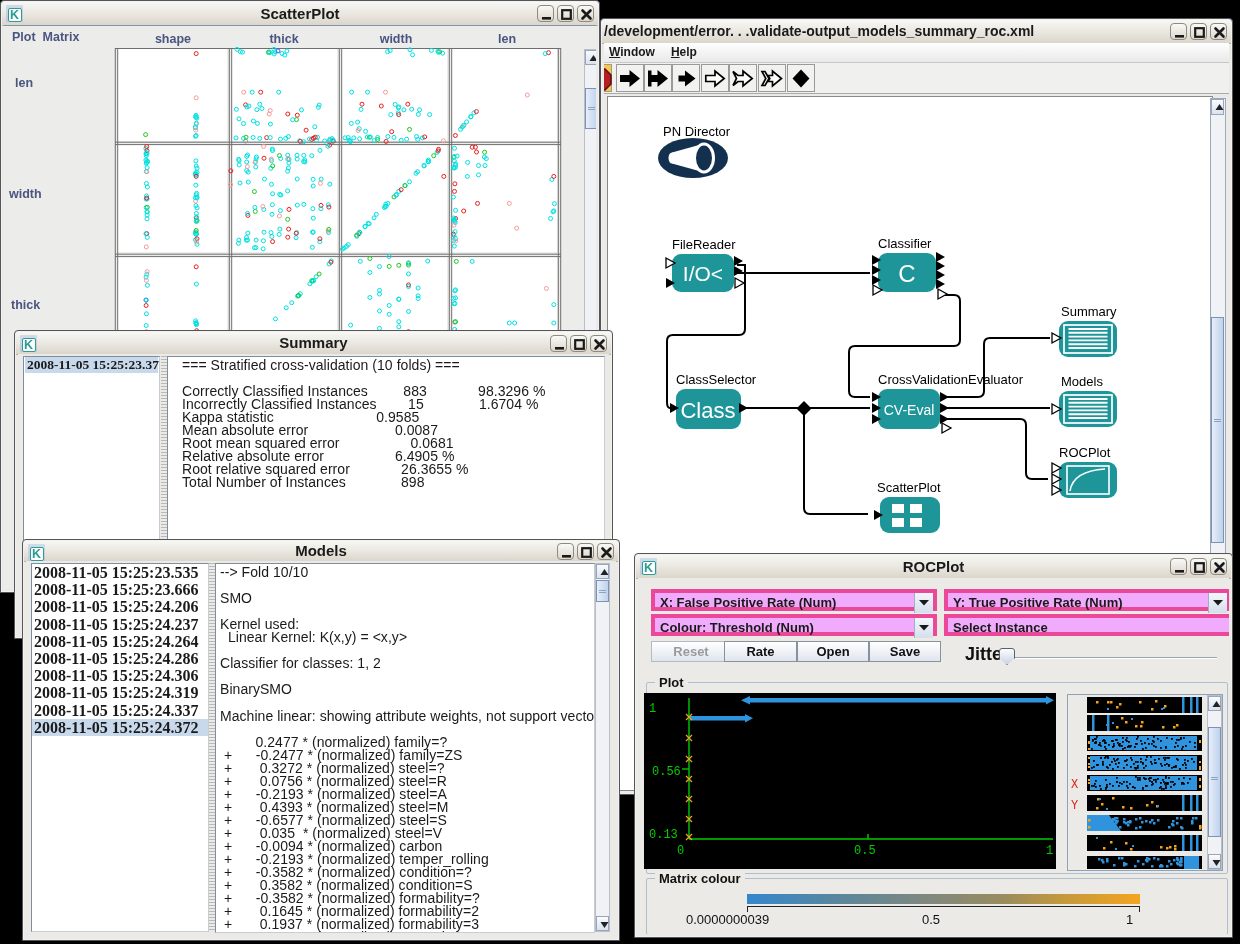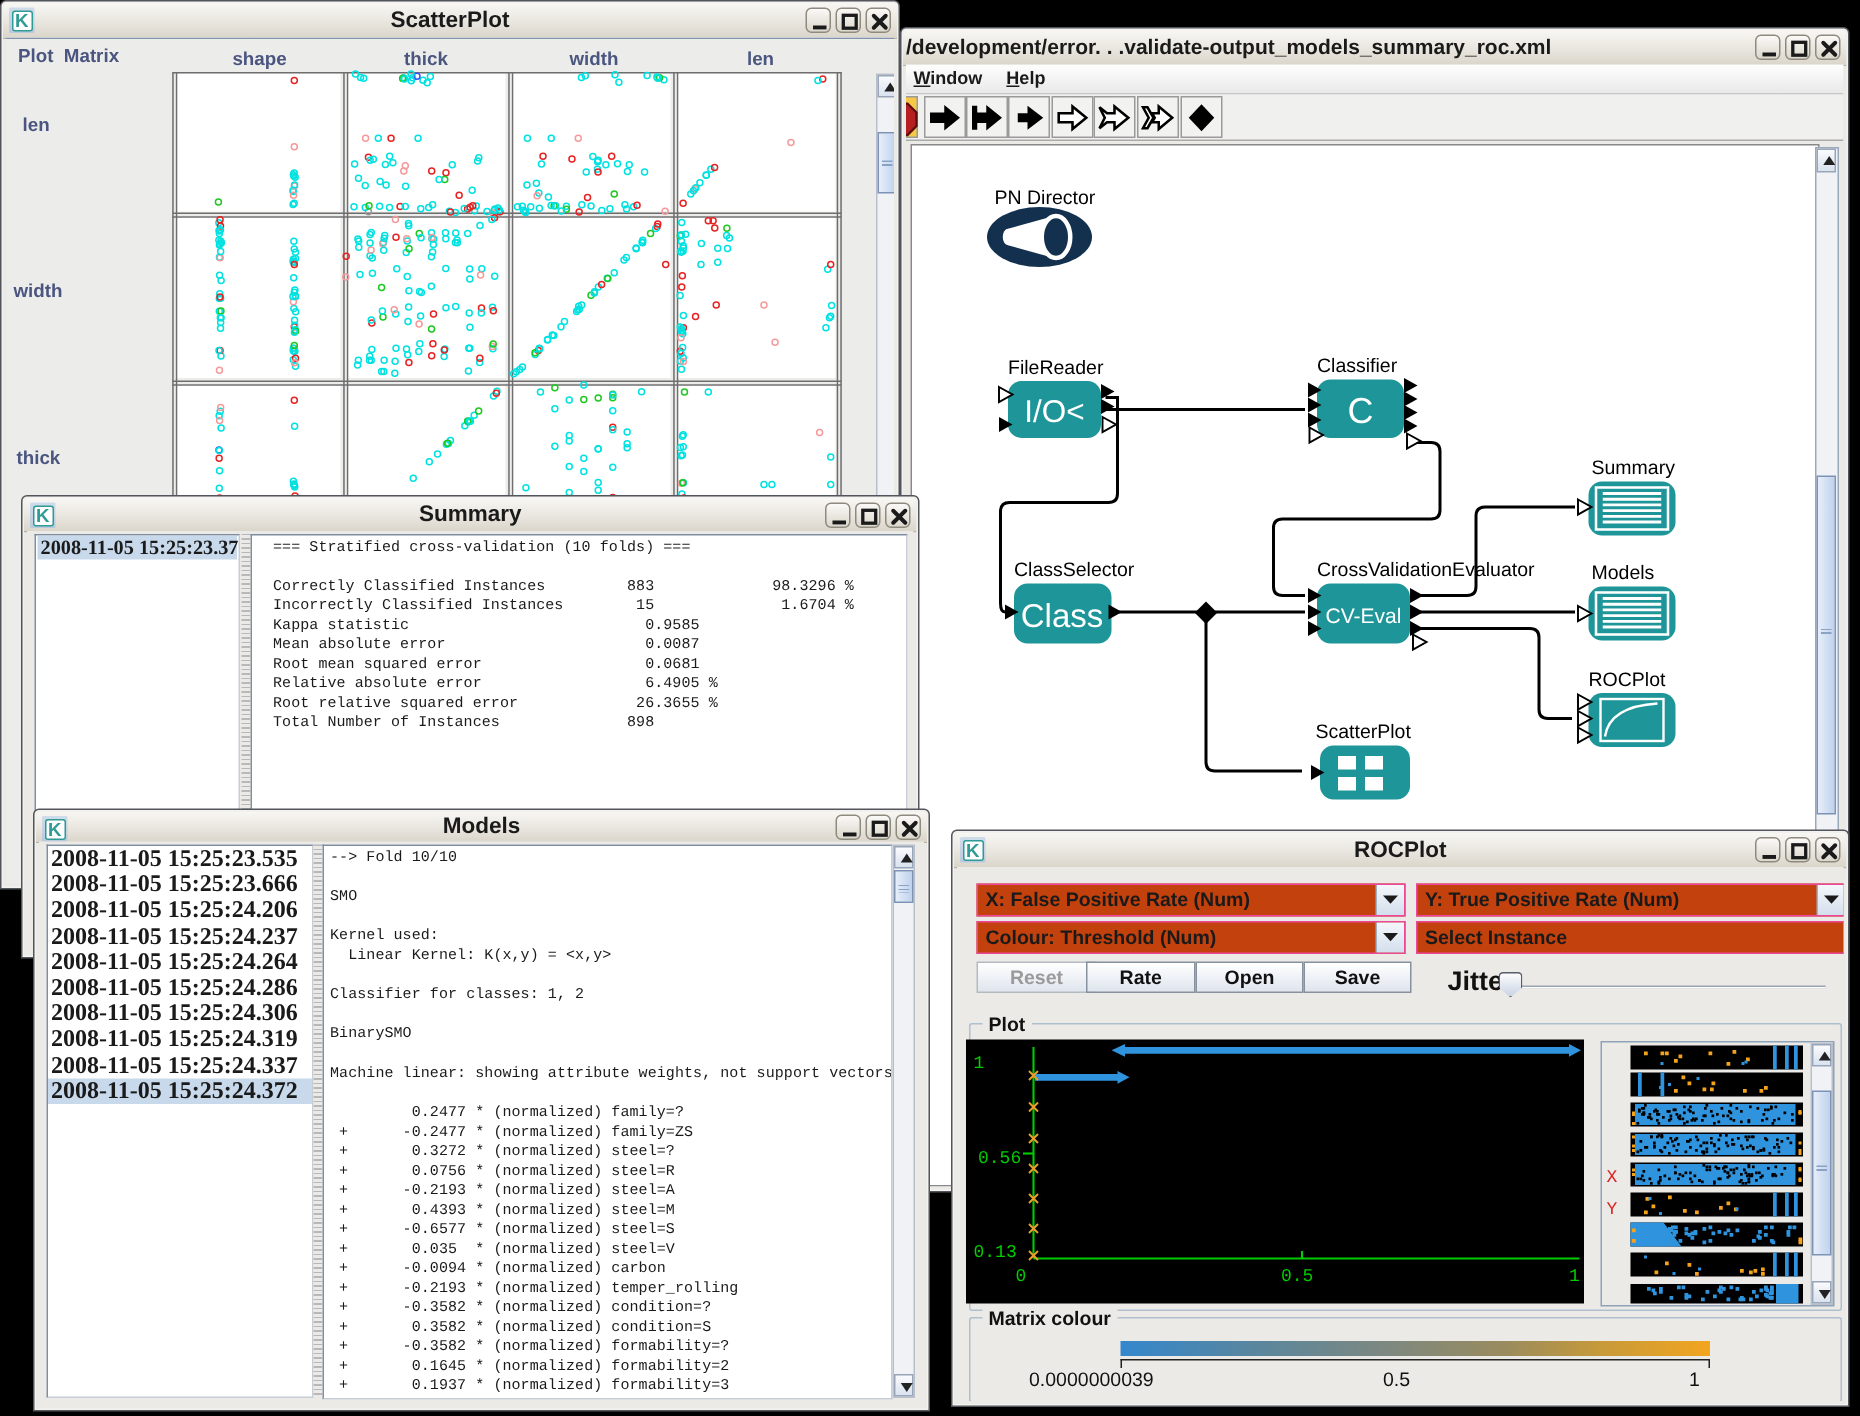--- a/index.html
+++ b/index.html
@@ -14,39 +14,39 @@
 .wbs{position:absolute;right:4px;display:flex;gap:3px}
 .wb{width:17px;height:17px;background:linear-gradient(#faf9f7,#dcd7cc);border:1px solid #8f8a7e;border-radius:4px}
 .wc{position:absolute;left:3px;right:3px;bottom:3px;background:#eceae6;overflow:hidden}
 .spl{position:absolute;font-weight:bold;font-size:12.5px;color:#4a5580}
 .pane{position:absolute;background:#fff;border:1px solid #7e8da0;border-right-color:#c6cdd6;border-bottom-color:#c6cdd6;overflow:hidden}
 .lsel{position:absolute;left:1px;right:1px;height:16px;background:#c8d9ec;font-weight:bold;font-size:13.5px;
   font-family:"Liberation Serif",serif;color:#1a1a1a;white-space:nowrap;padding-left:2px}
 .li{height:17.2px;font-weight:bold;font-size:16px;font-family:"Liberation Serif",serif;color:#1a1a1a;
   white-space:nowrap;padding-left:2px}
 .lsel2{background:#c8d9ec}
-.mono{position:absolute;font-family:Liberation Mono, monospace;font-size:10px;letter-spacing:0.05px;
+.mono{position:absolute;font-family:Liberation Sans, sans-serif;font-size:14px;letter-spacing:0.05px;
   line-height:13.05px;color:#1a1a1a}
 .split{position:absolute;background:#eceae6;
   background-image:repeating-linear-gradient(180deg,#b8b8b8 0 1px,transparent 1px 3px)}
 .sbv{position:absolute;background:#f0f2f6;border:1px solid #b9bfc9}
 .sbbtn{position:absolute;left:0;width:13px;height:15px;background:linear-gradient(#fafbfd,#d9e2ef);border:1px solid #99a5b8}
 .sbthumb{position:absolute;left:0;width:13px;background:linear-gradient(90deg,#e7eefa,#bfd2ec);border:1px solid #7d93b6}
 .sbthumb:after{content:"";position:absolute;left:2px;right:2px;top:45%;height:5px;
   background-image:repeating-linear-gradient(180deg,#8aa2c4 0 1px,transparent 1px 2.5px)}
 .menub{position:absolute;left:0;right:0;top:0;height:20px;background:linear-gradient(#fefefe,#e9e9e9);
   border-bottom:1px solid #c8c8c8;font-weight:bold;font-size:12px;color:#1a1a1a;padding-left:5px;line-height:19px}
 .mitem{margin-right:2px}
 .toolb{position:absolute;left:0;right:0;top:20px;height:31px;background:#f0f0ee;border-bottom:1px solid #aaa}
 .tbb{position:absolute;top:1px;width:28px;height:28px;background:#f2f2f0;border:1px solid #9a9a9a;text-align:center}
 .tbb svg{margin-top:0px}
 .canvasbox{position:absolute;left:3px;top:53px;width:606px;bottom:0;background:#fff;border:1px solid #888;overflow:hidden}
 .nlab{font-size:13px;fill:#000;font-family:"Liberation Sans",sans-serif}
 .ntxt{fill:#fff;font-family:"Liberation Sans",sans-serif}
-.combo{position:absolute;height:22px;background:#c2410c;border:1px solid #ec4899;font-weight:bold;font-size:13px;
+.combo{position:absolute;height:22px;background:#f0abfc;border:4px solid #ec4899;font-weight:bold;font-size:13px;
   color:#1a1a1a;line-height:20px;padding-left:5px;white-space:nowrap}
 .cbtn{position:absolute;right:0;top:0;width:19px;height:20px;background:linear-gradient(#f4f7fb,#d4dfec);
   border-left:1px solid #9fb2c4}
 .obtn{position:absolute;height:21px;background:linear-gradient(#ffffff,#dfe5ee);border:1px solid #88929e;
   font-weight:bold;font-size:13px;color:#111;text-align:center;line-height:19px}
 .obtn.dis{color:#9a9a9a;border-color:#b4bac2}
 .jlab{position:absolute;font-weight:bold;font-size:18px;color:#111}
 .gbox{position:absolute;border:1px solid #aebfd0;border-radius:2px}
 .gtit{position:absolute;left:8px;top:-8px;background:#eceae6;padding:0 4px;font-weight:bold;font-size:13px;color:#111}
 .gtxt{font-family:"Liberation Mono",monospace;font-size:12px;fill:#00cc00}

